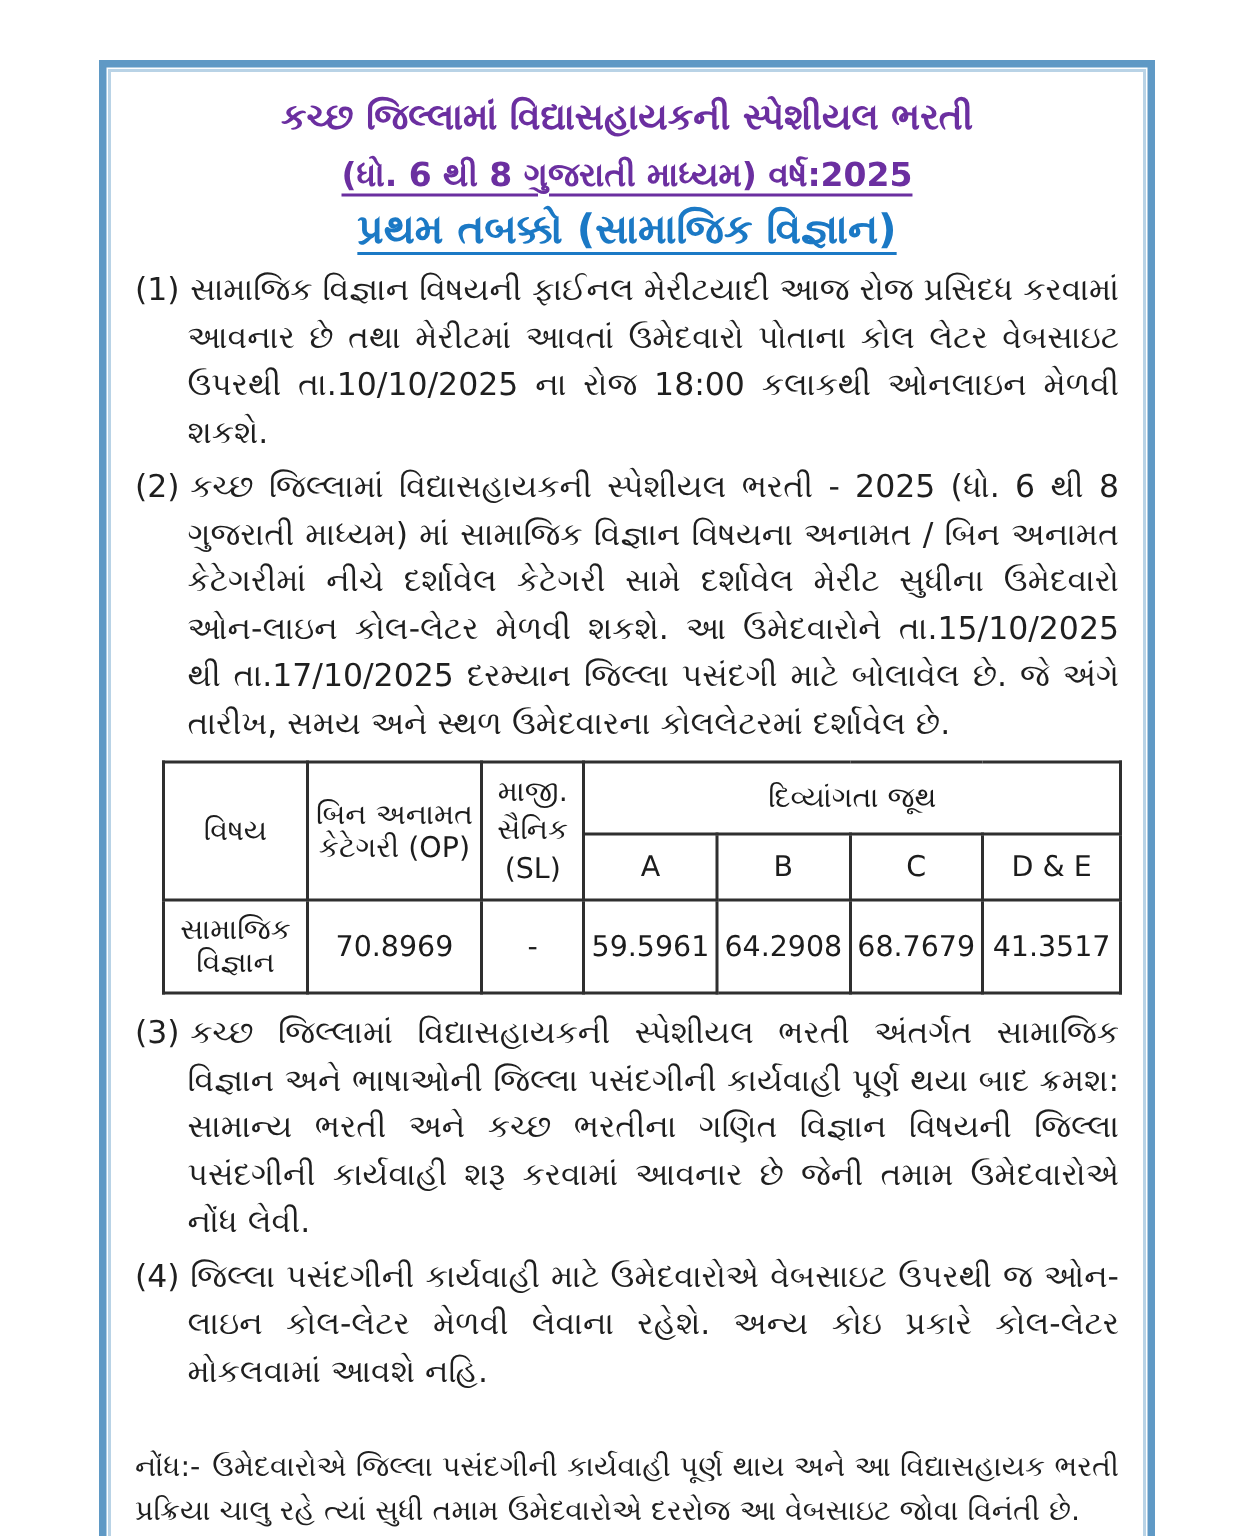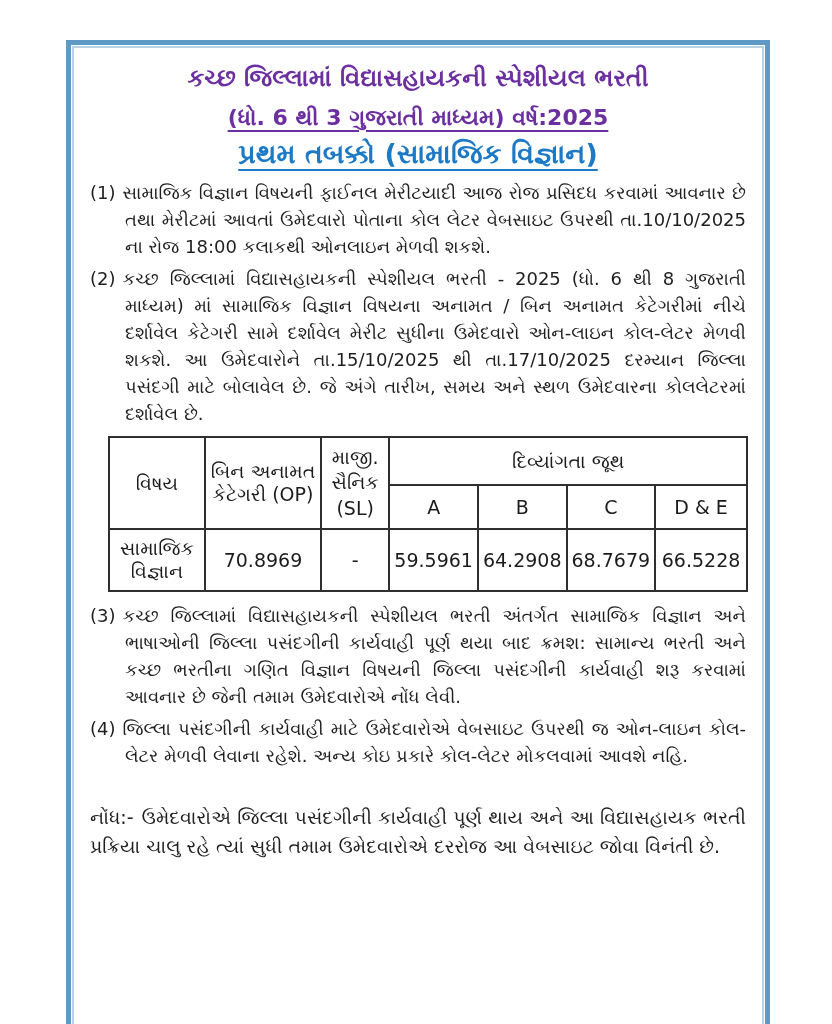--- a/index.html
+++ b/index.html
@@ -58,21 +58,21 @@
     text-align: center;
     font-size: 27px;
     font-weight: bold;
     color: #1b79c5;
     text-decoration: underline;
     text-underline-offset: 6px;
     text-decoration-thickness: 2px;
   }
   .items { margin-top: 9px; }
   .item {
-    font-size: 18px;
+    font-size: 21px;
     line-height: 1.5;
     text-align: justify;
     padding-left: 35px;
     text-indent: -35px;
     margin: 0 0 5px 0;
   }
   .item .num { margin-right: 7px; }
   .merit-table {
     border-collapse: collapse;
     width: 640px;
@@ -106,21 +106,21 @@
   .note .note-label { margin-right: 8px; }
 </style>
 </head>
 <body>
 
 <div class="frame-outer">
   <div class="frame-inner">
 
     <div class="doc-title">કચ્છ જિલ્લામાં વિદ્યાસહાયકની સ્પેશીયલ ભરતી</div>
 
-    <div class="doc-subtitle">(ધો. 6 થી 3 ગુજરાતી માધ્યમ) વર્ષ:2025</div>
+    <div class="doc-subtitle">(ધો. 6 થી 8 ગુજરાતી માધ્યમ) વર્ષ:2025</div>
 
 
     <div class="section-heading">પ્રથમ તબક્કો (સામાજિક વિજ્ઞાન)</div>
 
     <div class="items">
       <div class="item">
         <span class="num">(1)</span><span>સામાજિક વિજ્ઞાન વિષયની ફાઈનલ મેરીટયાદી આજ રોજ પ્રસિદધ કરવામાં આવનાર છે તથા મેરીટમાં આવતાં ઉમેદવારો પોતાના કોલ લેટર વેબસાઇટ ઉપરથી તા.10/10/2025 ના રોજ 18:00 કલાકથી ઓનલાઇન મેળવી શકશે.</span>
       </div>
       <div class="item">
         <span class="num">(2)</span><span>કચ્છ જિલ્લામાં વિદ્યાસહાયકની સ્પેશીયલ ભરતી - 2025 (ધો. 6 થી 8 ગુજરાતી માધ્યમ) માં સામાજિક વિજ્ઞાન વિષયના અનામત / બિન અનામત કેટેગરીમાં નીચે દર્શાવેલ કેટેગરી સામે દર્શાવેલ મેરીટ સુધીના ઉમેદવારો ઓન-લાઇન કોલ-લેટર મેળવી શકશે. આ ઉમેદવારોને તા.15/10/2025 થી તા.17/10/2025 દરમ્યાન જિલ્લા પસંદગી માટે બોલાવેલ છે. જે અંગે તારીખ, સમય અને સ્થળ ઉમેદવારના કોલલેટરમાં દર્શાવેલ છે.</span>
@@ -144,21 +144,21 @@
           <td class="c-c">C</td>
           <td class="c-de">D &amp; E</td>
         </tr>
         <tr class="r3">
           <td>સામાજિક વિજ્ઞાન</td>
           <td>70.8969</td>
           <td>-</td>
           <td>59.5961</td>
           <td>64.2908</td>
           <td>68.7679</td>
-          <td>66.5228</td>
+          <td>41.3517</td>
         </tr>
       </tbody>
         </table>
 
       <div class="item">
         <span class="num">(3)</span><span>કચ્છ જિલ્લામાં વિદ્યાસહાયકની સ્પેશીયલ ભરતી અંતર્ગત સામાજિક વિજ્ઞાન અને ભાષાઓની જિલ્લા પસંદગીની કાર્યવાહી પૂર્ણ થયા બાદ ક્રમશ: સામાન્ય ભરતી અને કચ્છ ભરતીના ગણિત વિજ્ઞાન વિષયની જિલ્લા પસંદગીની કાર્યવાહી શરૂ કરવામાં આવનાર છે જેની તમામ ઉમેદવારોએ નોંધ લેવી.</span>
       </div>
       <div class="item">
         <span class="num">(4)</span><span>જિલ્લા પસંદગીની કાર્યવાહી માટે ઉમેદવારોએ વેબસાઇટ ઉપરથી જ ઓન-લાઇન કોલ-લેટર મેળવી લેવાના રહેશે. અન્ય કોઇ પ્રકારે કોલ-લેટર મોકલવામાં આવશે નહિ.</span>
       </div>

